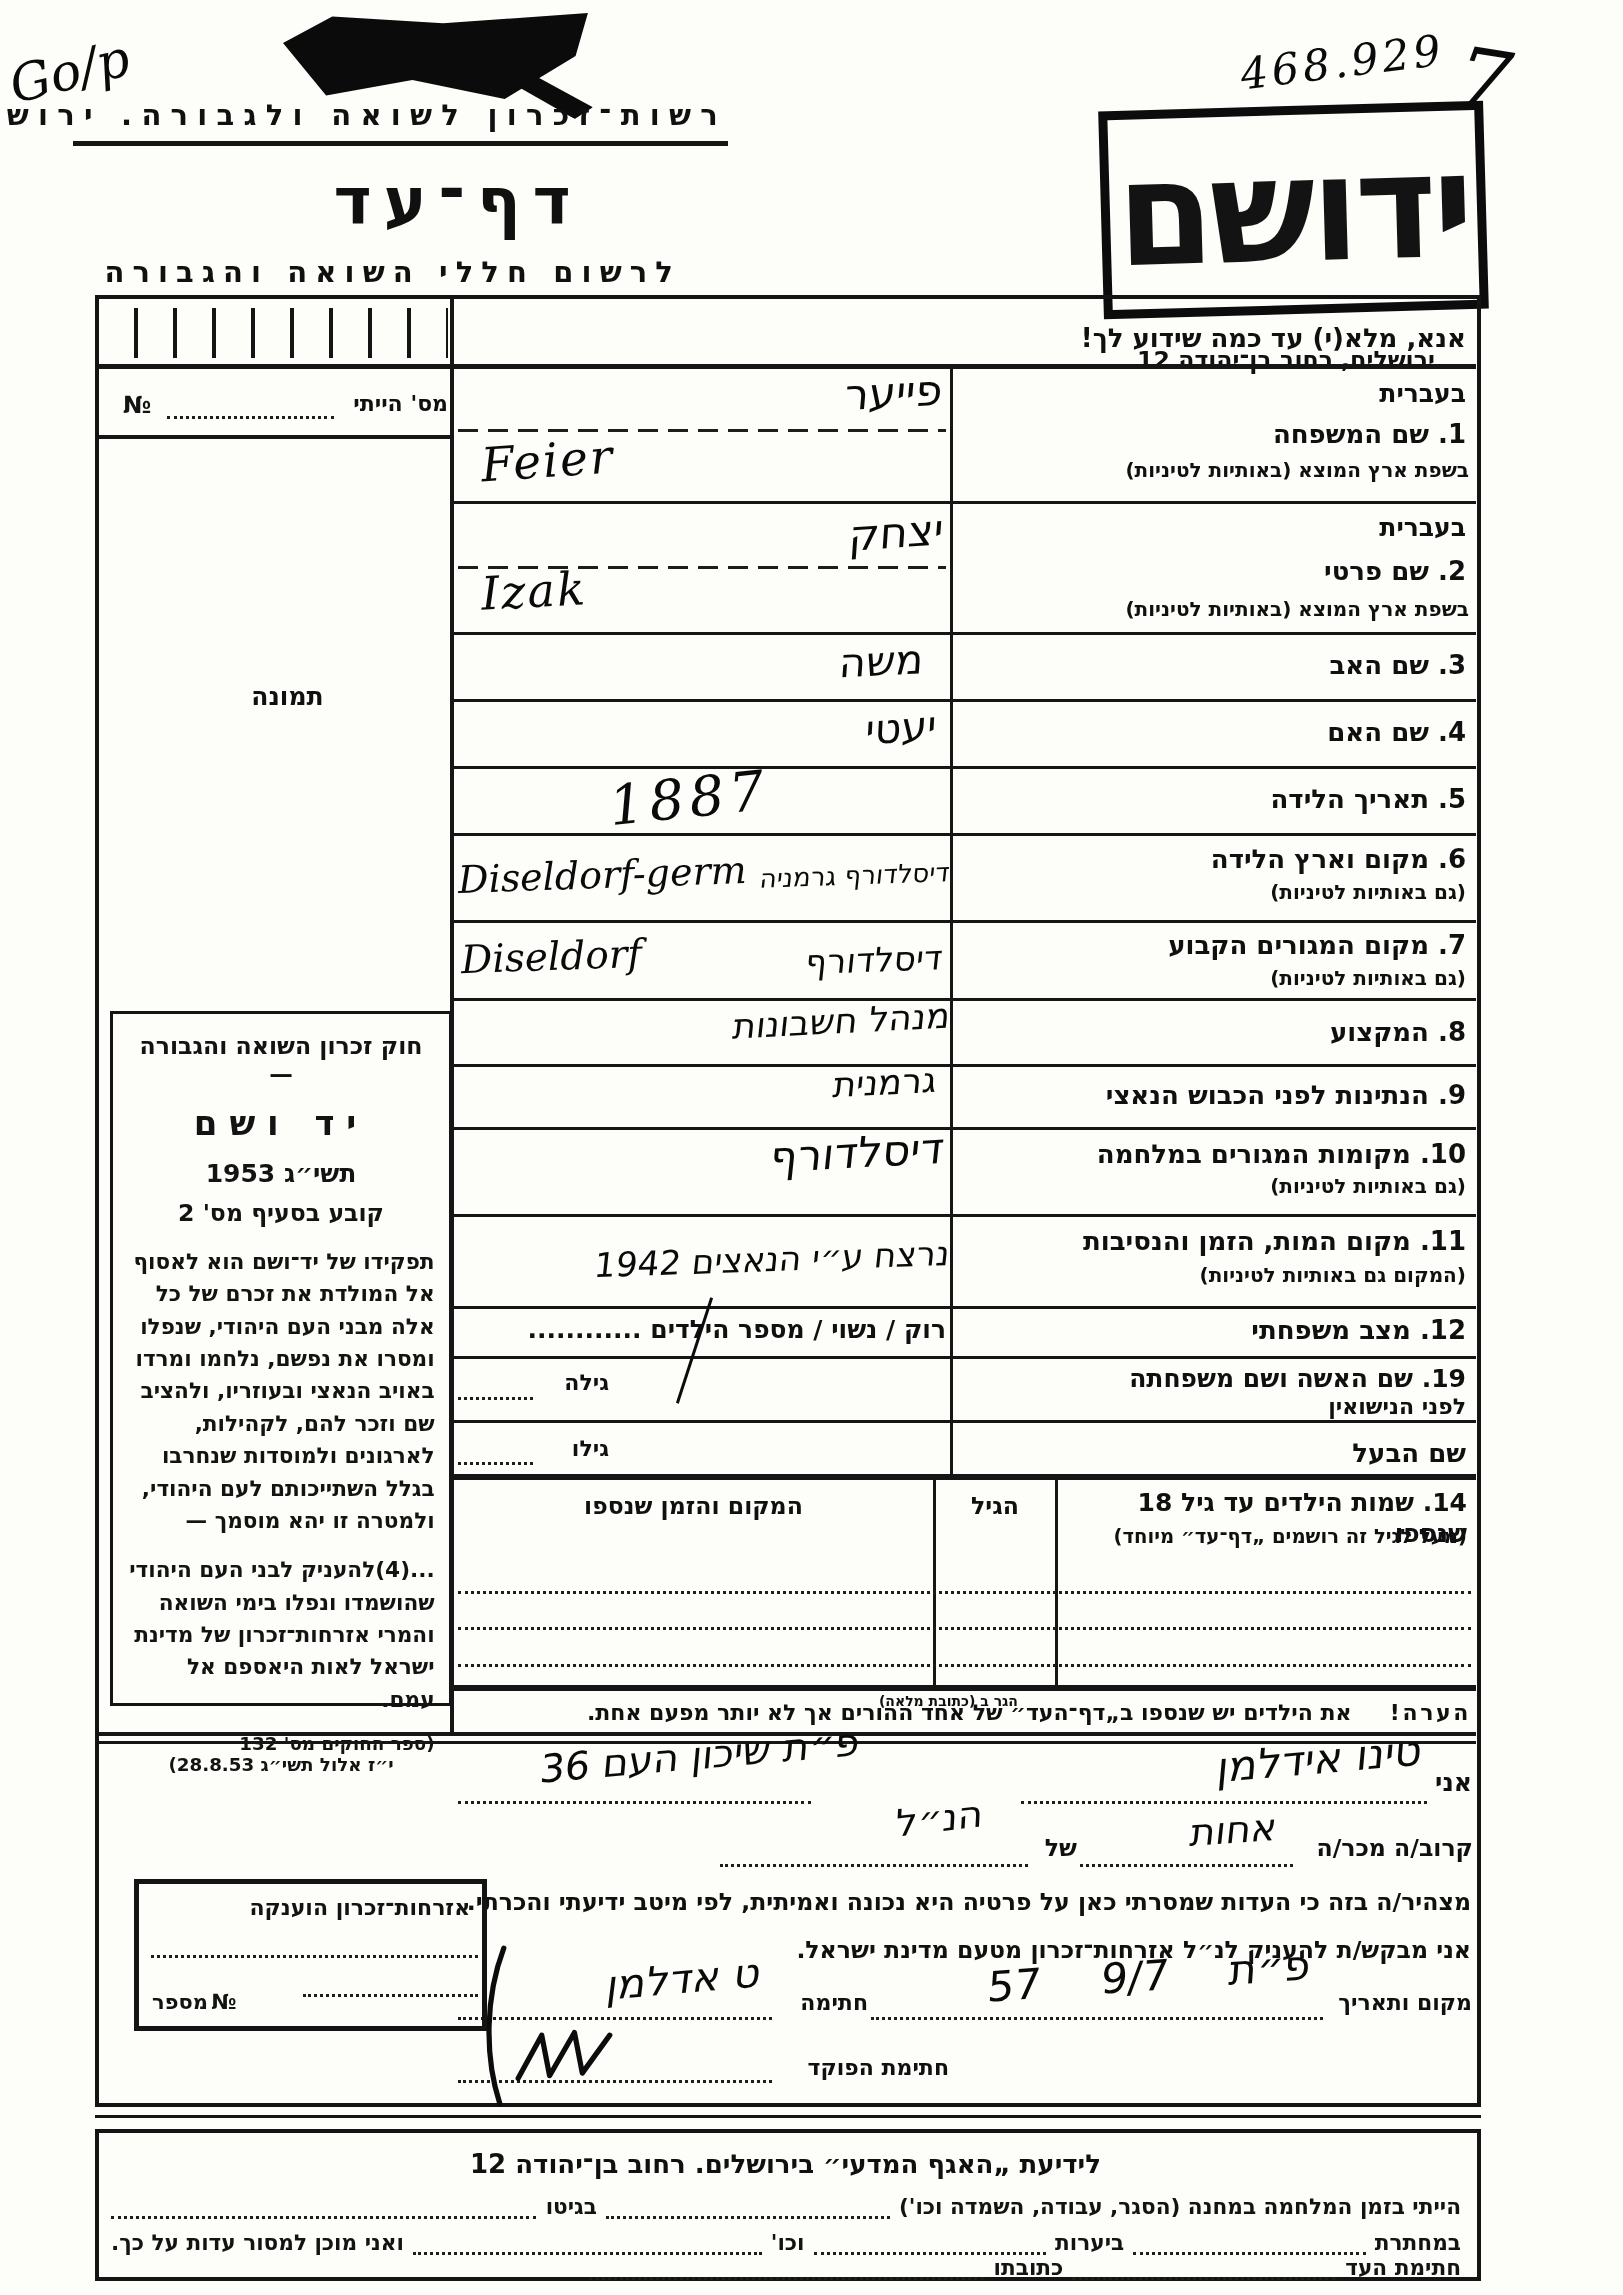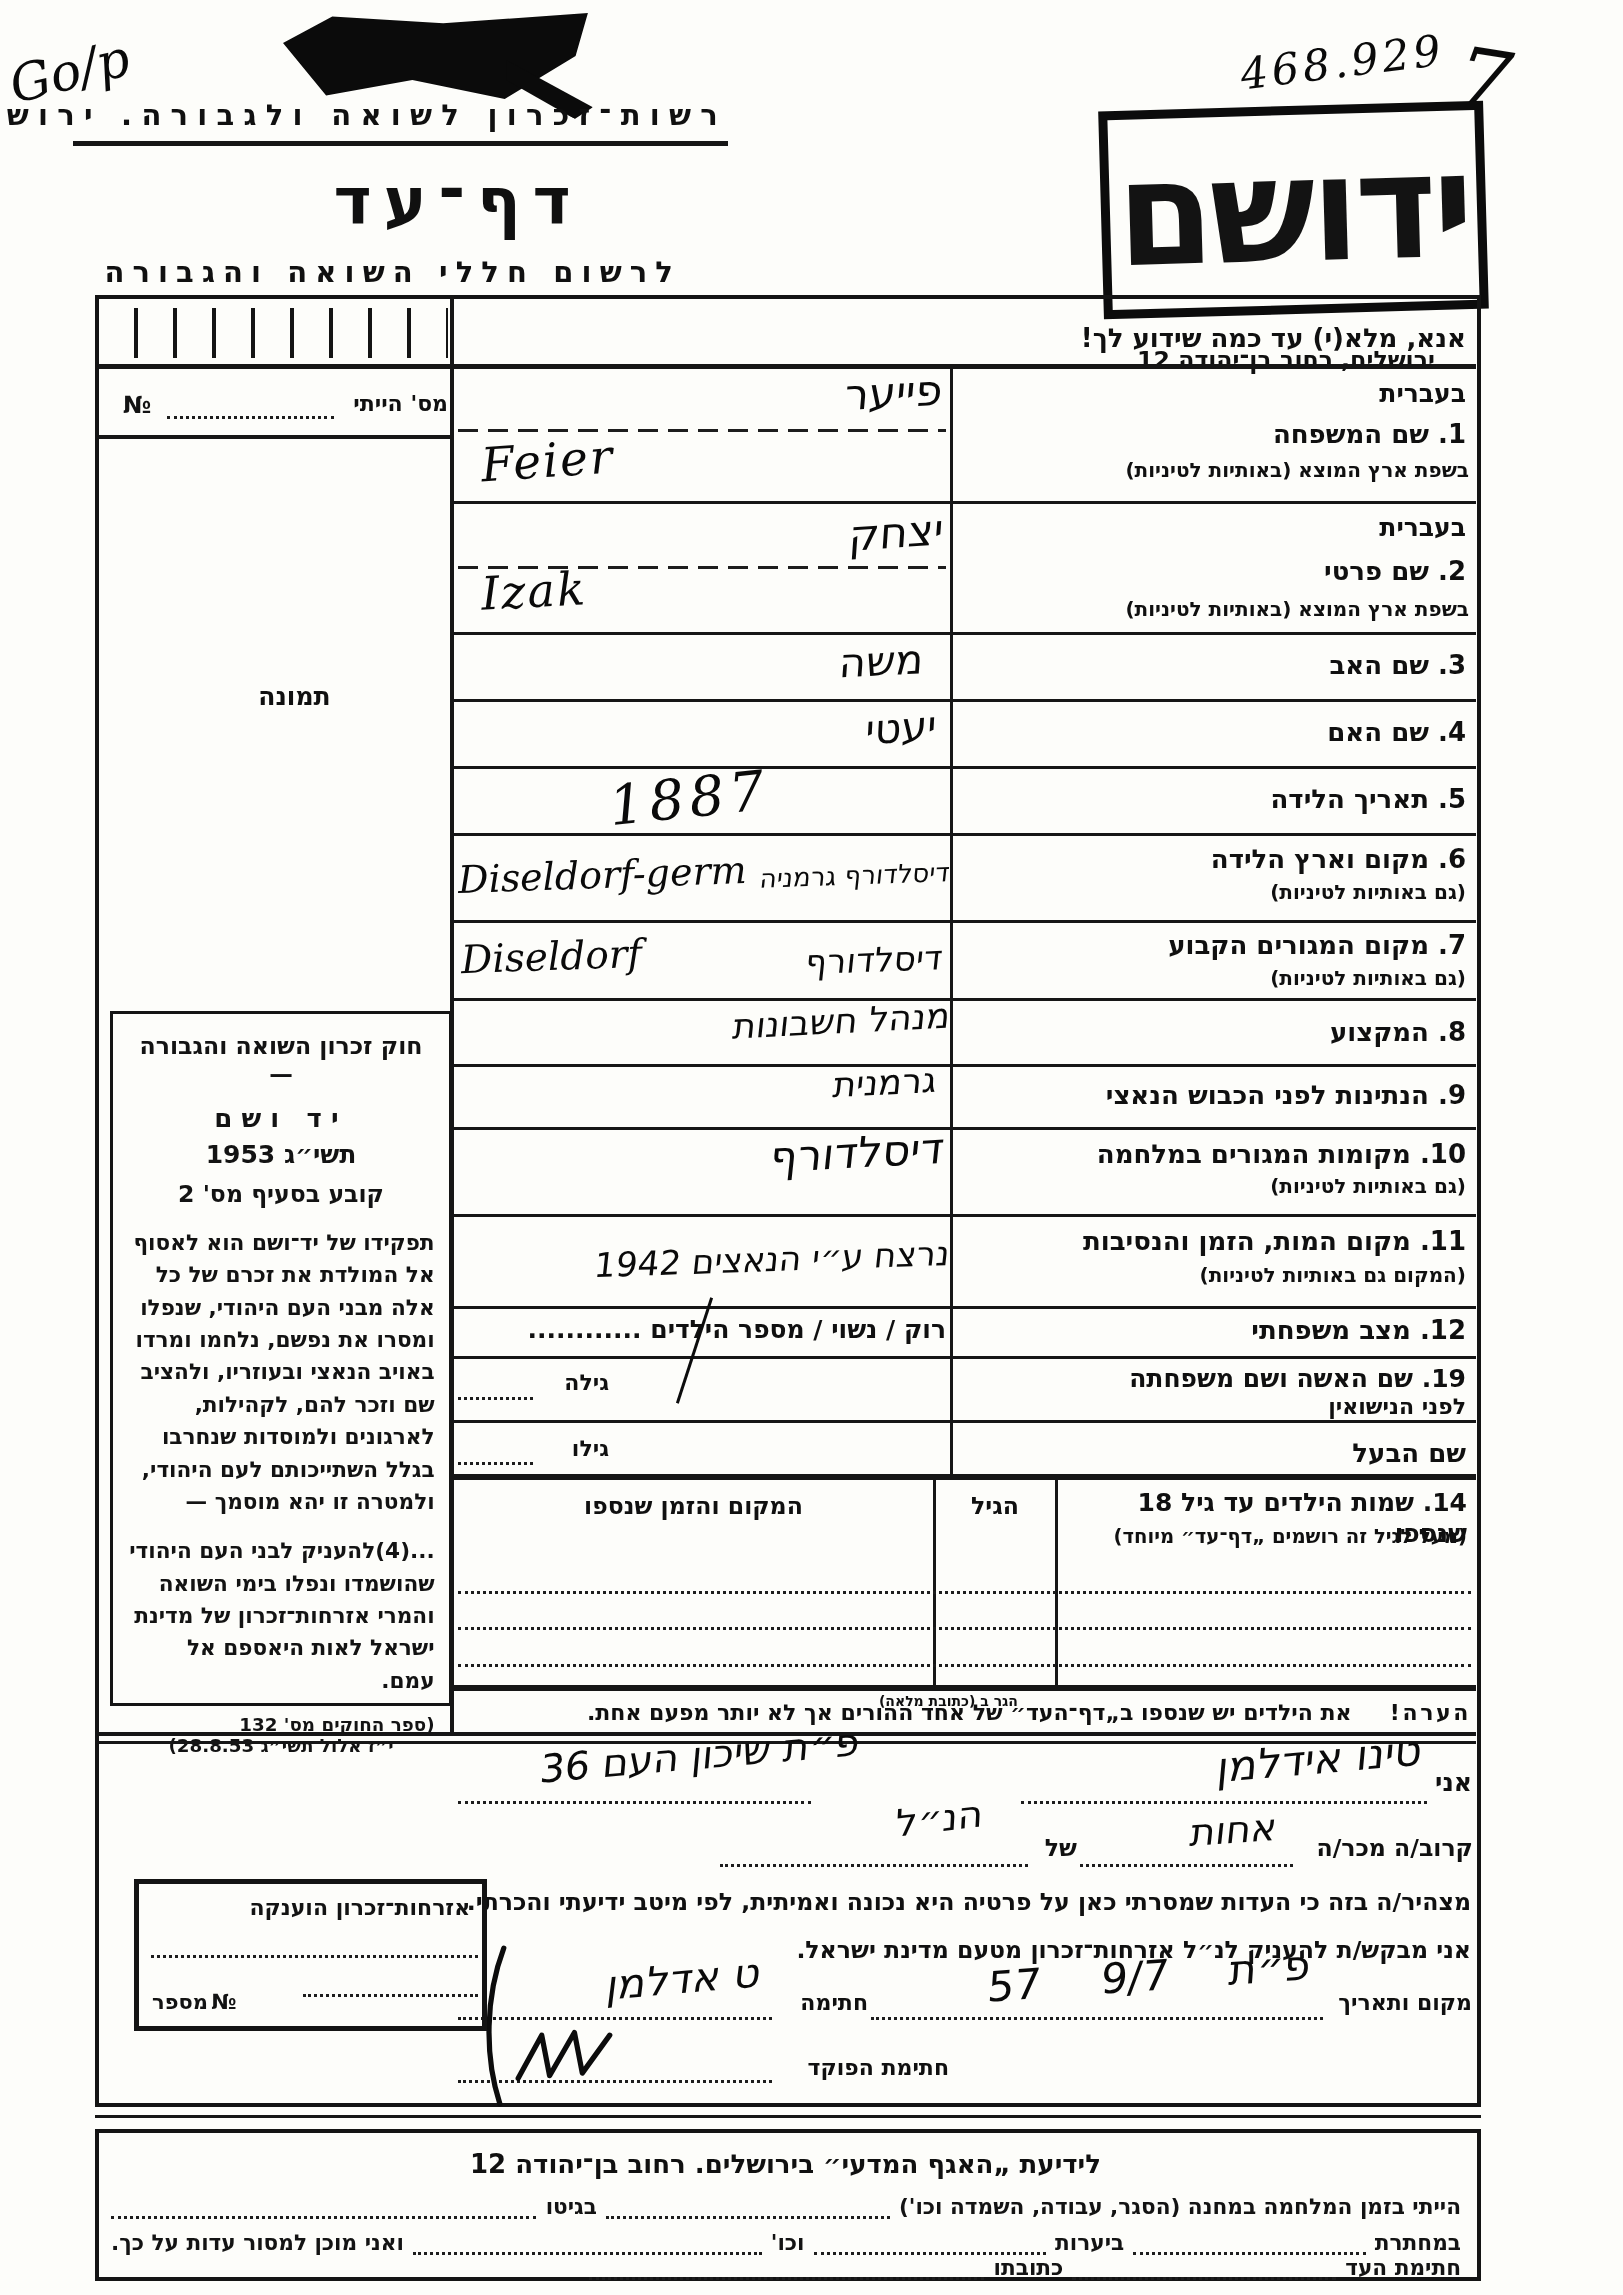--- a/index.html
+++ b/index.html
@@ -48,25 +48,25 @@
 
   <div class="lbl" style="left:982px;top:322px;width:484px;font-size:26px">אנא, מלא(י) עד כמה שידוע לך!</div>
 
   <div class="comb" style="left:134px;top:308px;width:314px;height:50px"></div>
   <div class="hline" style="left:99px;top:364px;width:1377px;height:4.6px"></div>
   <div class="lbl" style="left:340px;top:390px;width:108px;font-size:22px">מס' הייתי</div>
   <div class="dotl" style="left:167px;top:416px;width:167px"></div>
   <div class="abs" style="left:123px;top:391px;font-size:23.6px;font-weight:700">№</div>
   <div class="hline" style="left:99px;top:435px;width:352px;height:3.9px"></div>
 
-  <div class="lbl ctr" style="left:216px;top:681px;width:157px;font-size:25px;text-align:center">תמונה</div>
+  <div class="lbl ctr" style="left:209px;top:681px;width:157px;font-size:25px;text-align:center">תמונה</div>
 
   <div class="box law rtl" style="left:110px;top:1011px;width:342px;height:695px;border-width:3.9px;padding:18.3px 14.4px 6.5px 14.4px;text-align:center">
     <div class="b" style="font-size:23.6px;margin-bottom:14.4px">חוק זכרון השואה והגבורה —</div>
-    <div class="b" style="font-size:26px;letter-spacing:0.35em;margin-bottom:7px">יד ושם</div>
+    <div class="b" style="font-size:34px;letter-spacing:0.35em;margin-bottom:16px">יד ושם</div>
     <div class="b" style="font-size:25px;margin-bottom:11.8px">תשי״ג 1953</div>
     <div class="b" style="font-size:23.6px;margin-bottom:18.3px">קובע בסעיף מס' 2</div>
     <p class="b" style="font-size:21.6px;line-height:1.5;text-align:right">תפקידו של יד־ושם הוא לאסוף אל המולדת את זכרם של כל אלה מבני העם היהודי, שנפלו ומסרו את נפשם, נלחמו ומרדו באויב הנאצי ובעוזריו, ולהציב שם וזכר להם, לקהילות, לארגונים ולמוסדות שנחרבו בגלל השתייכותם לעם היהודי, ולמטרה זו יהא מוסמך —</p>
     <p class="b" style="font-size:21.6px;line-height:1.5;text-align:right">...(4)להעניק לבני העם היהודי שהושמדו ונפלו בימי השואה והמרי אזרחות־זכרון של מדינת ישראל לאות היאספם אל עמם.</p>
     <div class="b" style="font-size:18.3px;text-align:right;margin-top:17px">(ספר החוקים מס' 132</div>
     <div class="b" style="font-size:18.3px;text-align:center">י״ז אלול תשי״ג 28.8.53)</div>
   </div>
 
   <div class="vline" style="left:450px;top:295px;width:3.9px;height:1437px"></div>
   <div class="vline" style="left:950px;top:367px;width:3.3px;height:1109px"></div>

